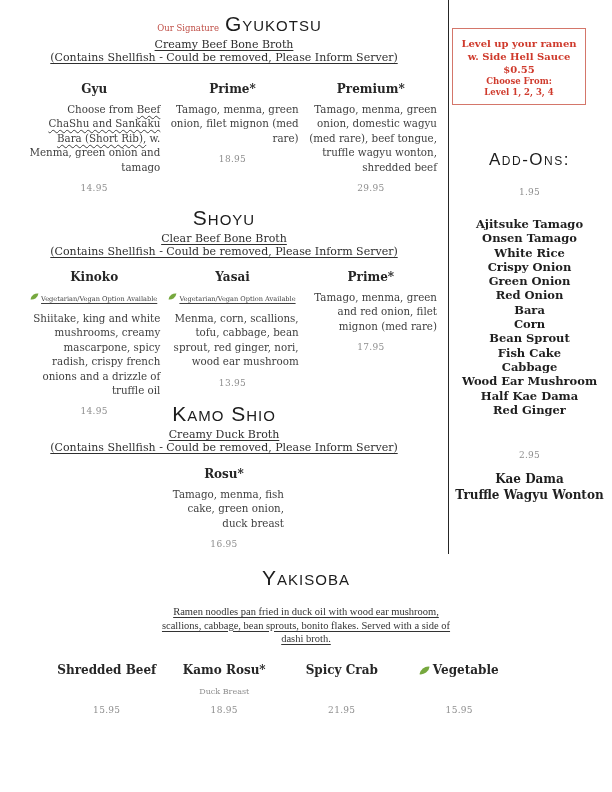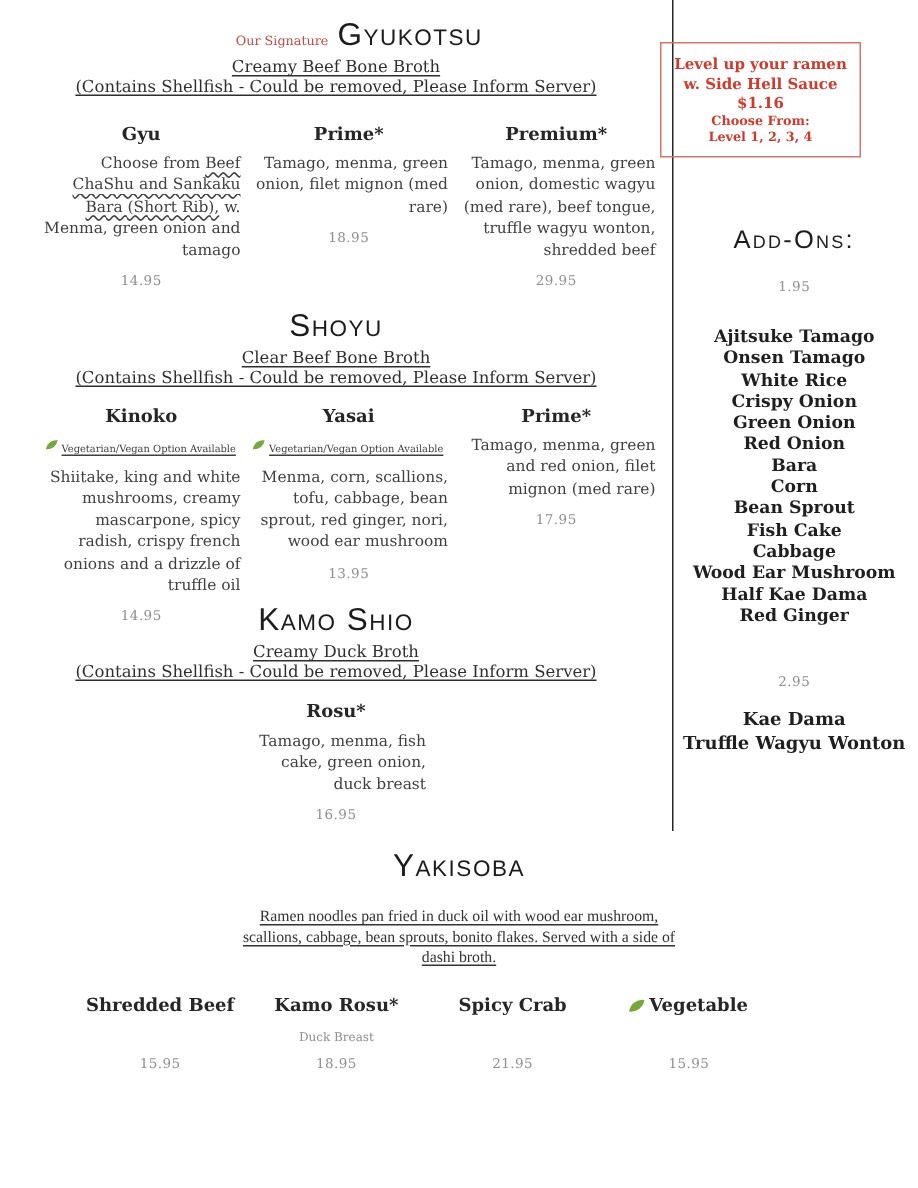--- a/index.html
+++ b/index.html
@@ -19,21 +19,21 @@
   .leaf {
     display:inline-block; background:#76a83e;
     border-radius:100% 0 100% 0; vertical-align:middle;
   }
   .leaf-sm { width:7px; height:7px; margin-right:3px; transform:rotate(8deg); }
   .leaf-md { width:9px; height:9px; margin-right:4px; transform:rotate(8deg); }
   
   .divider { position:absolute; left:448px; top:0; width:1px; height:554px; background:#262626; }
   
   .promo {
-    position:absolute; left:440px; top:28px; width:134px; box-sizing:border-box;
+    position:absolute; left:452px; top:28px; width:134px; box-sizing:border-box;
     border:1px solid #d4766a; padding:8px 2px 7px; text-align:center; color:#cf3a2c;
   }
   .promo-line { font-size:10px; font-weight:bold; line-height:13px; }
   .promo-sub  { font-size:8.5px; font-weight:bold; line-height:10.5px; }
   .promo-sub:first-of-type { margin-top:3px; }
   
   .addons { position:absolute; left:449px; top:150px; width:161px; text-align:center; }
   .addons-title { font-size:17px; letter-spacing:1.5px; }
   .addons-price1 { margin-top:17px; }
   .addons-list { margin-top:20px; }
@@ -75,21 +75,21 @@
 </head>
 <body>
 
 <div class="page">
 
   <div class="divider"></div>
 
   <div class="promo">
     <div class="promo-line">Level up your ramen</div>
     <div class="promo-line">w. Side Hell Sauce</div>
-    <div class="promo-line">$1.16</div>
+    <div class="promo-line">$0.55</div>
     <div class="promo-sub">Choose From:</div>
     <div class="promo-sub">Level 1, 2, 3, 4</div>
   </div>
 
   <div class="sec sec-gyukotsu">
     <div class="sec-header">
       <span class="eyebrow">Our Signature</span>
       <span class="sc-title sec-title-lg">Gyukotsu</span>
     </div>
     <div class="sec-sub u">Creamy Beef Bone Broth</div>

